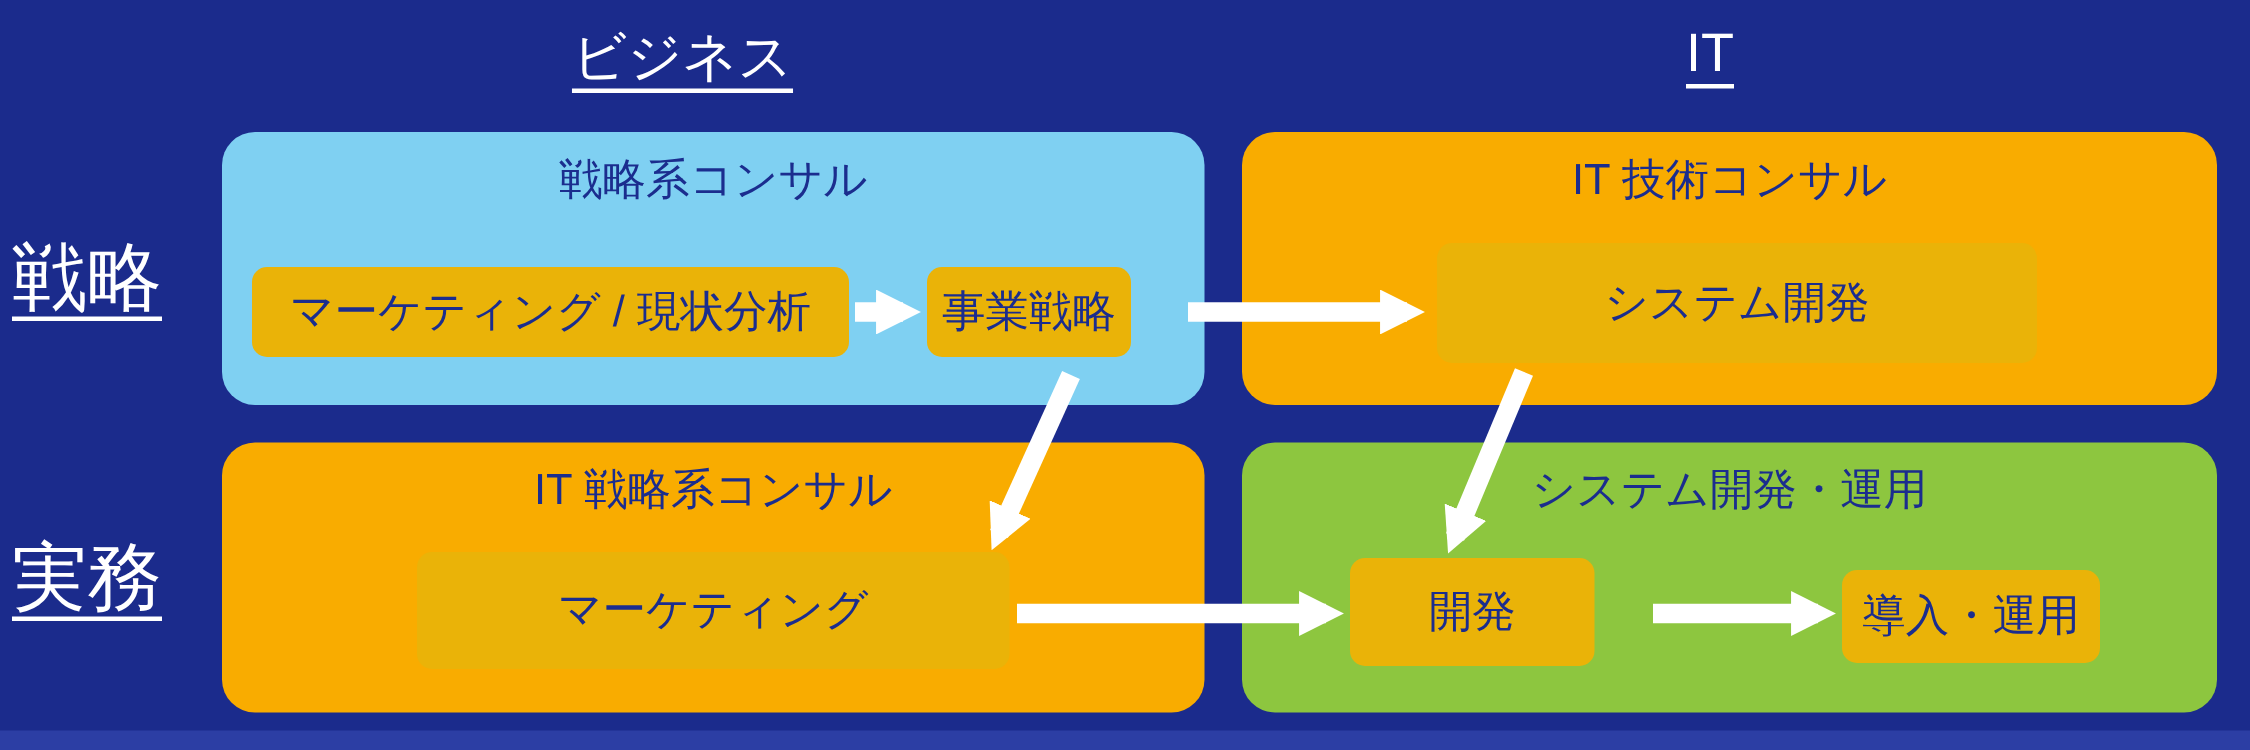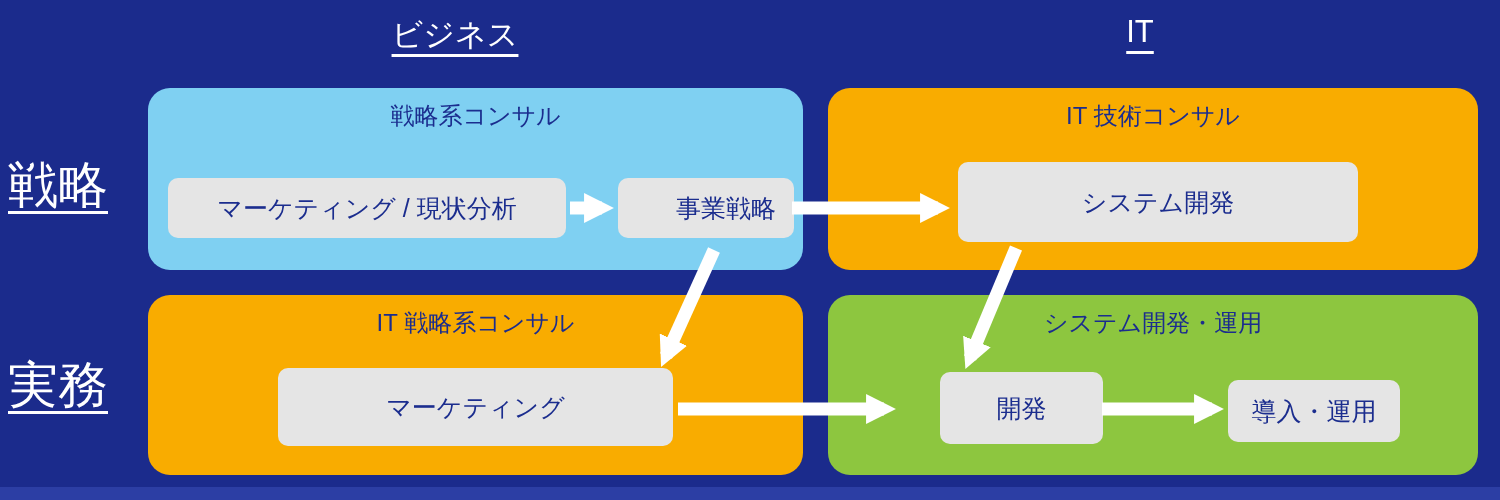--- a/index.html
+++ b/index.html
@@ -4,49 +4,49 @@
 <style>
   html, body { margin: 0; padding: 0; }
   body {
     width: 1500px; height: 500px; position: relative;
     background: #1B2B8C;
     font-family: "Liberation Sans", "DejaVu Sans", sans-serif;
     overflow: hidden;
   }
   .col-header {
     position: absolute; top: 14px;
-    color: #FFFFFF; font-size: 31px;
+    color: #FFFFFF; font-size: 36px;
     text-decoration: underline; text-decoration-thickness: 3px; text-underline-offset: 9px;
     transform: translateX(-50%); white-space: nowrap;
   }
   .row-header {
     position: absolute; left: 8px;
     color: #FFFFFF; font-size: 50px;
     text-decoration: underline; text-decoration-thickness: 3px; text-underline-offset: 9px;
     white-space: nowrap;
   }
   .quad { position: absolute; border-radius: 22px; }
   .quad-tl { left: 148px; top: 88px;  width: 655px; height: 182px; background: #7FD0F2; }
   .quad-tr { left: 828px; top: 88px;  width: 650px; height: 182px; background: #F9AC00; }
   .quad-bl { left: 148px; top: 295px; width: 655px; height: 180px; background: #F9AC00; }
   .quad-br { left: 828px; top: 295px; width: 650px; height: 180px; background: #8DC63F; }
   .quad-title {
     position: absolute; top: 12px; left: 0; right: 0;
-    text-align: center; font-size: 24px; color: #1B2D8E; white-space: nowrap;
+    text-align: center; font-size: 29px; color: #1B2D8E; white-space: nowrap;
   }
   .node {
-    position: absolute; background: #e5e5e5; border-radius: 10px;
+    position: absolute; background: #eab308; border-radius: 10px;
     display: flex; align-items: center; justify-content: center;
-    font-size: 25px; color: #1B2D8E; white-space: nowrap;
+    font-size: 29px; color: #1B2D8E; white-space: nowrap;
   }
   .n-marketing { left: 168px;  top: 178px; width: 398px; height: 60px; }
-  .n-bizstrat  { left: 618px;  top: 178px; width: 136px; height: 60px; padding-left: 40px; }
+  .n-bizstrat  { left: 618px;  top: 178px; width: 136px; height: 60px; }
   .n-techreq   { left: 958px;  top: 162px; width: 400px; height: 80px; }
   .n-bizreq    { left: 278px;  top: 368px; width: 395px; height: 78px; }
-  .n-dev       { left: 900px;  top: 372px; width: 163px; height: 72px; margin-left: 40px; }
+  .n-dev       { left: 900px;  top: 372px; width: 163px; height: 72px; }
   .n-deploy    { left: 1228px; top: 380px; width: 172px; height: 62px; }
   .arrows { position: absolute; left: 0; top: 0; pointer-events: none; }
   .arrow-line { stroke: #FFFFFF; stroke-width: 13; fill: none; }
   .footer-strip {
     position: absolute; left: 0; right: 0; bottom: 0; height: 13px; background: #2C3EA4;
   }
 </style>
 </head>
 <body>
 

